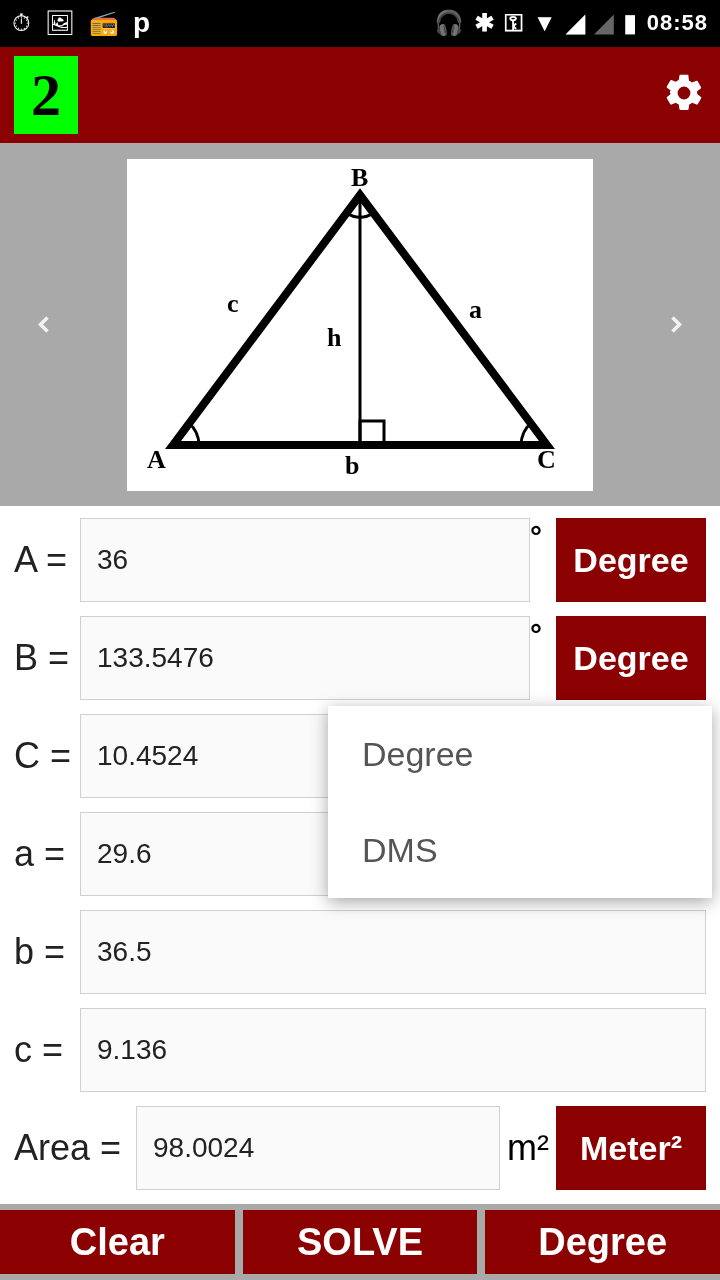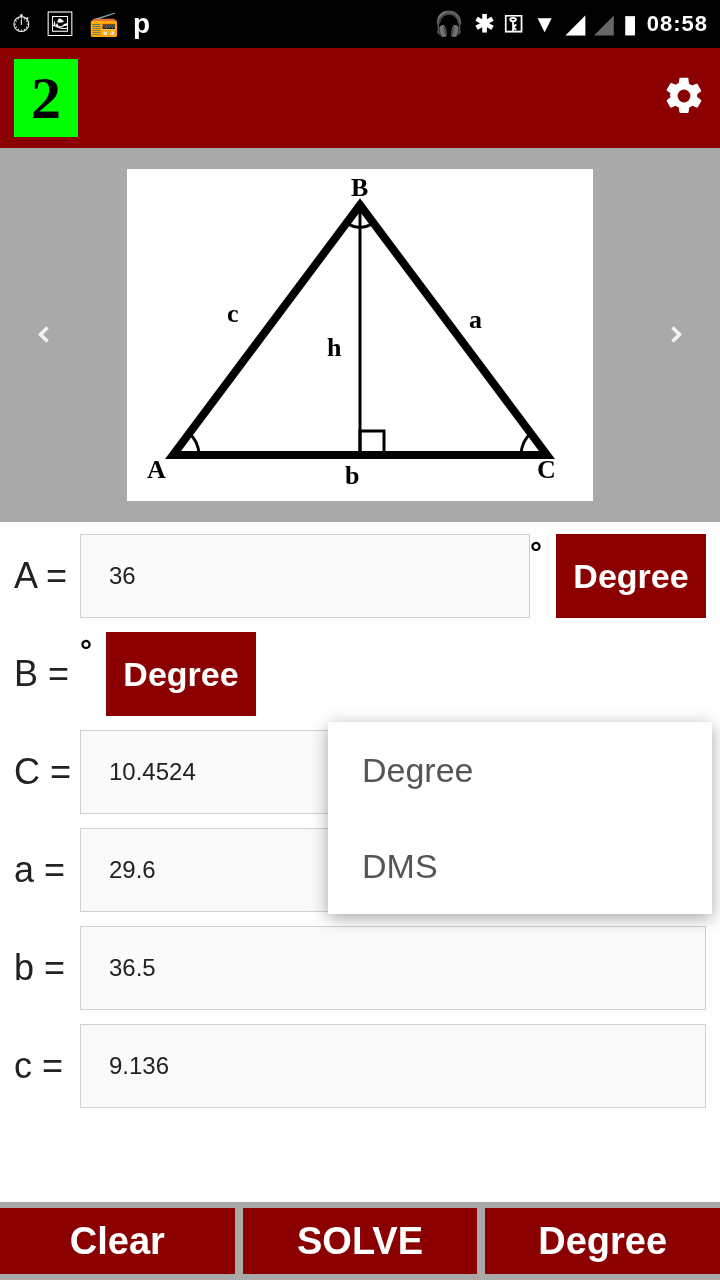--- a/index.html
+++ b/index.html
@@ -48,21 +48,21 @@
   .form-area {
     background: #fff; padding: 8px 14px 4px 14px;
     flex: 1;
     position: relative;
   }
   .row { display: flex; align-items: center; margin-bottom: 6px; height: 92px; }
   .row-label { width: 66px; font-size: 36px; color: #222; }
   .row-area .row-label { width: 122px; }
   .row-input {
     flex: 1; height: 84px; border: 1px solid #d0d0d0;
-    background: #fafafa; font-size: 24px; padding: 0 28px; color: #222;
+    background: #fafafa; font-size: 28px; padding: 0 16px; color: #222;
     min-width: 0;
   }
   .deg-sym { width: 26px; font-size: 30px; font-weight: bold; text-align: left; align-self: flex-start; margin-top: 6px; }
   .unit-btn {
     width: 150px; height: 84px; background: #8b0000; color: #fff;
     display: flex; align-items: center; justify-content: center;
     font-size: 34px; font-weight: bold; border: none;
   }
   .unit-area-label { width: 56px; font-size: 36px; text-align: center; }
 
@@ -148,20 +148,21 @@
 
   <div class="row">
     <span class="row-label">A =</span>
     <input class="row-input" value="36" style="">
     <span class="deg-sym">°</span>
     <button class="unit-btn">Degree</button>
   </div>
 
   <div class="row">
     <span class="row-label">B =</span>
+    <input class="row-input" value="133.5476" style="">
     <span class="deg-sym">°</span>
     <button class="unit-btn">Degree</button>
   </div>
 
   <div class="row">
     <span class="row-label">C =</span>
     <input class="row-input" value="10.4524" style="">
   </div>
 
   <div class="row">
@@ -172,20 +173,26 @@
   <div class="row">
     <span class="row-label">b =</span>
     <input class="row-input" value="36.5" style="">
   </div>
 
   <div class="row">
     <span class="row-label">c =</span>
     <input class="row-input" value="9.136" style="">
   </div>
 
+  <div class="row row-area">
+    <span class="row-label">Area =</span>
+    <input class="row-input" value="98.0024" style="">
+    <span class="unit-area-label">m²</span>
+    <button class="unit-btn">Meter²</button>
+  </div>
 
   <div class="dropdown">
     <div class="dropdown-item">Degree</div>
     <div class="dropdown-item">DMS</div>
   </div>
 
 </div>
 
 <div class="bottom-bar">
   <button class="bottom-btn">Clear</button>

